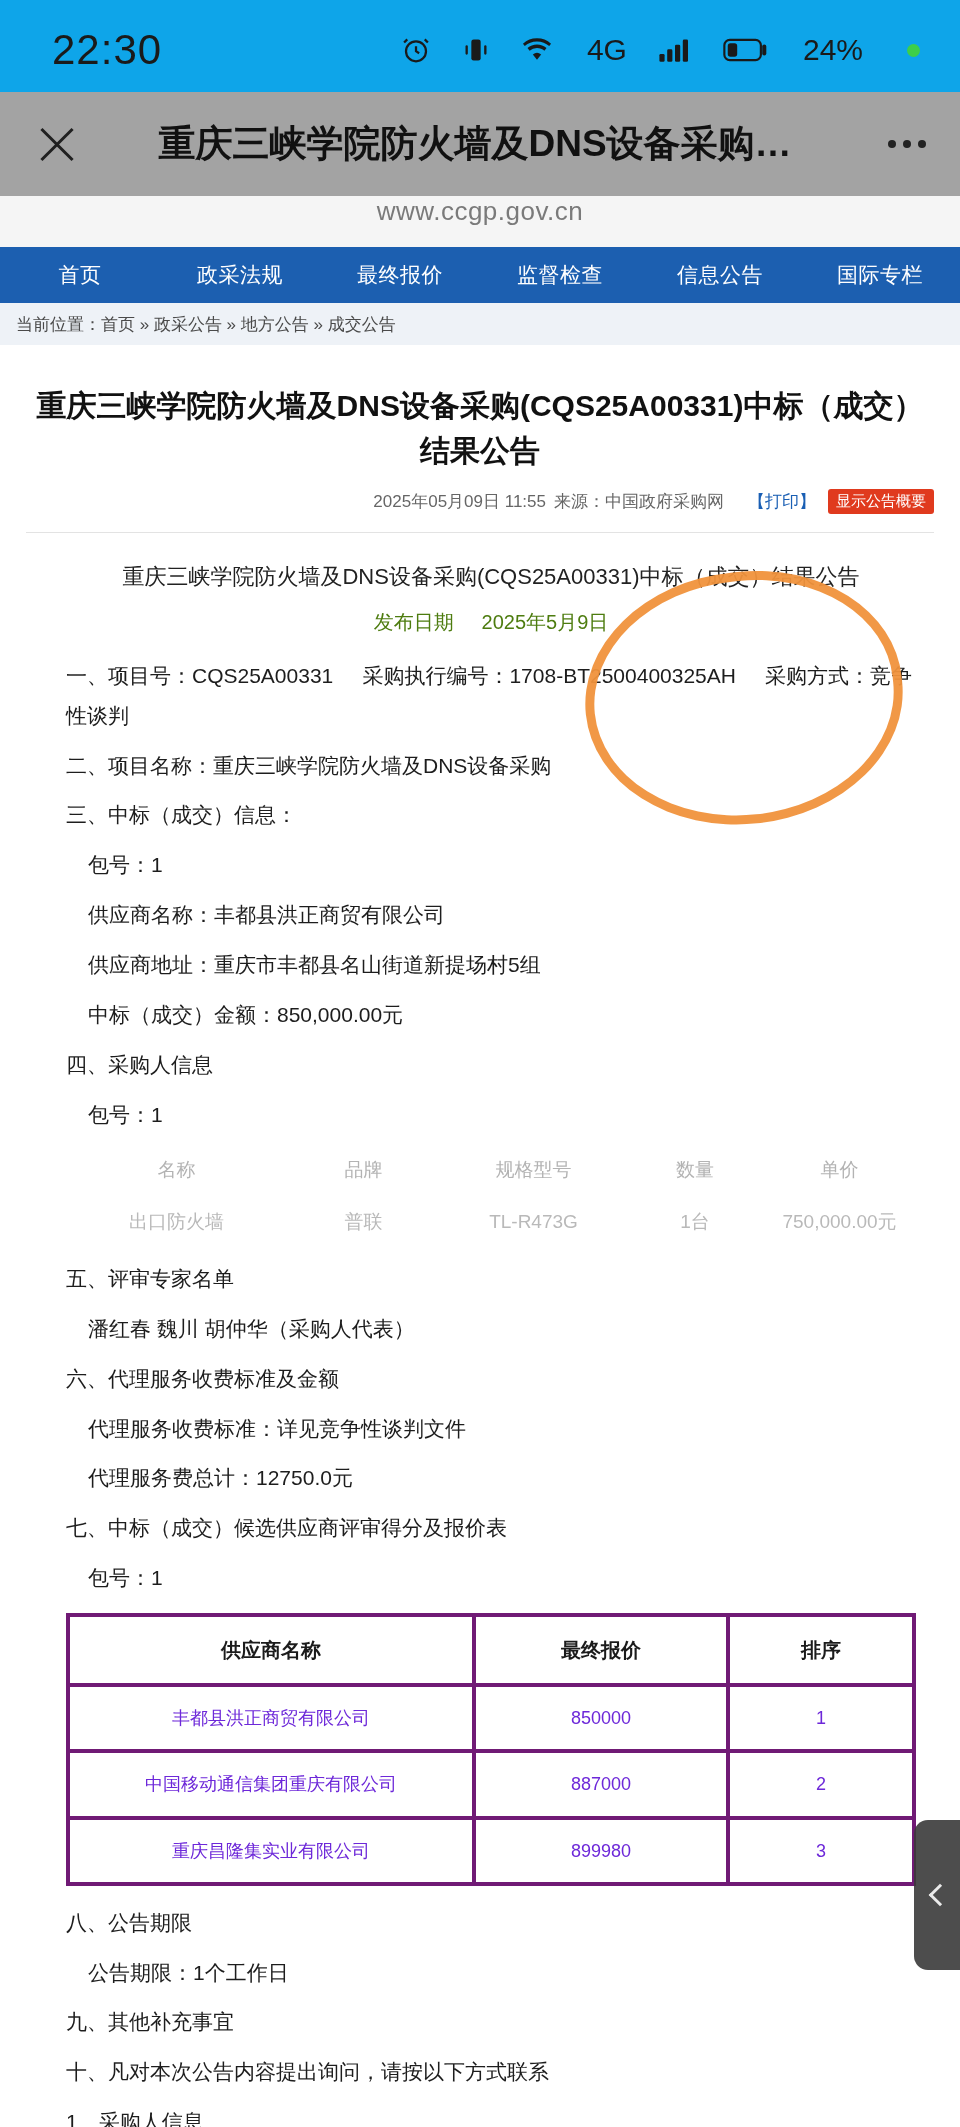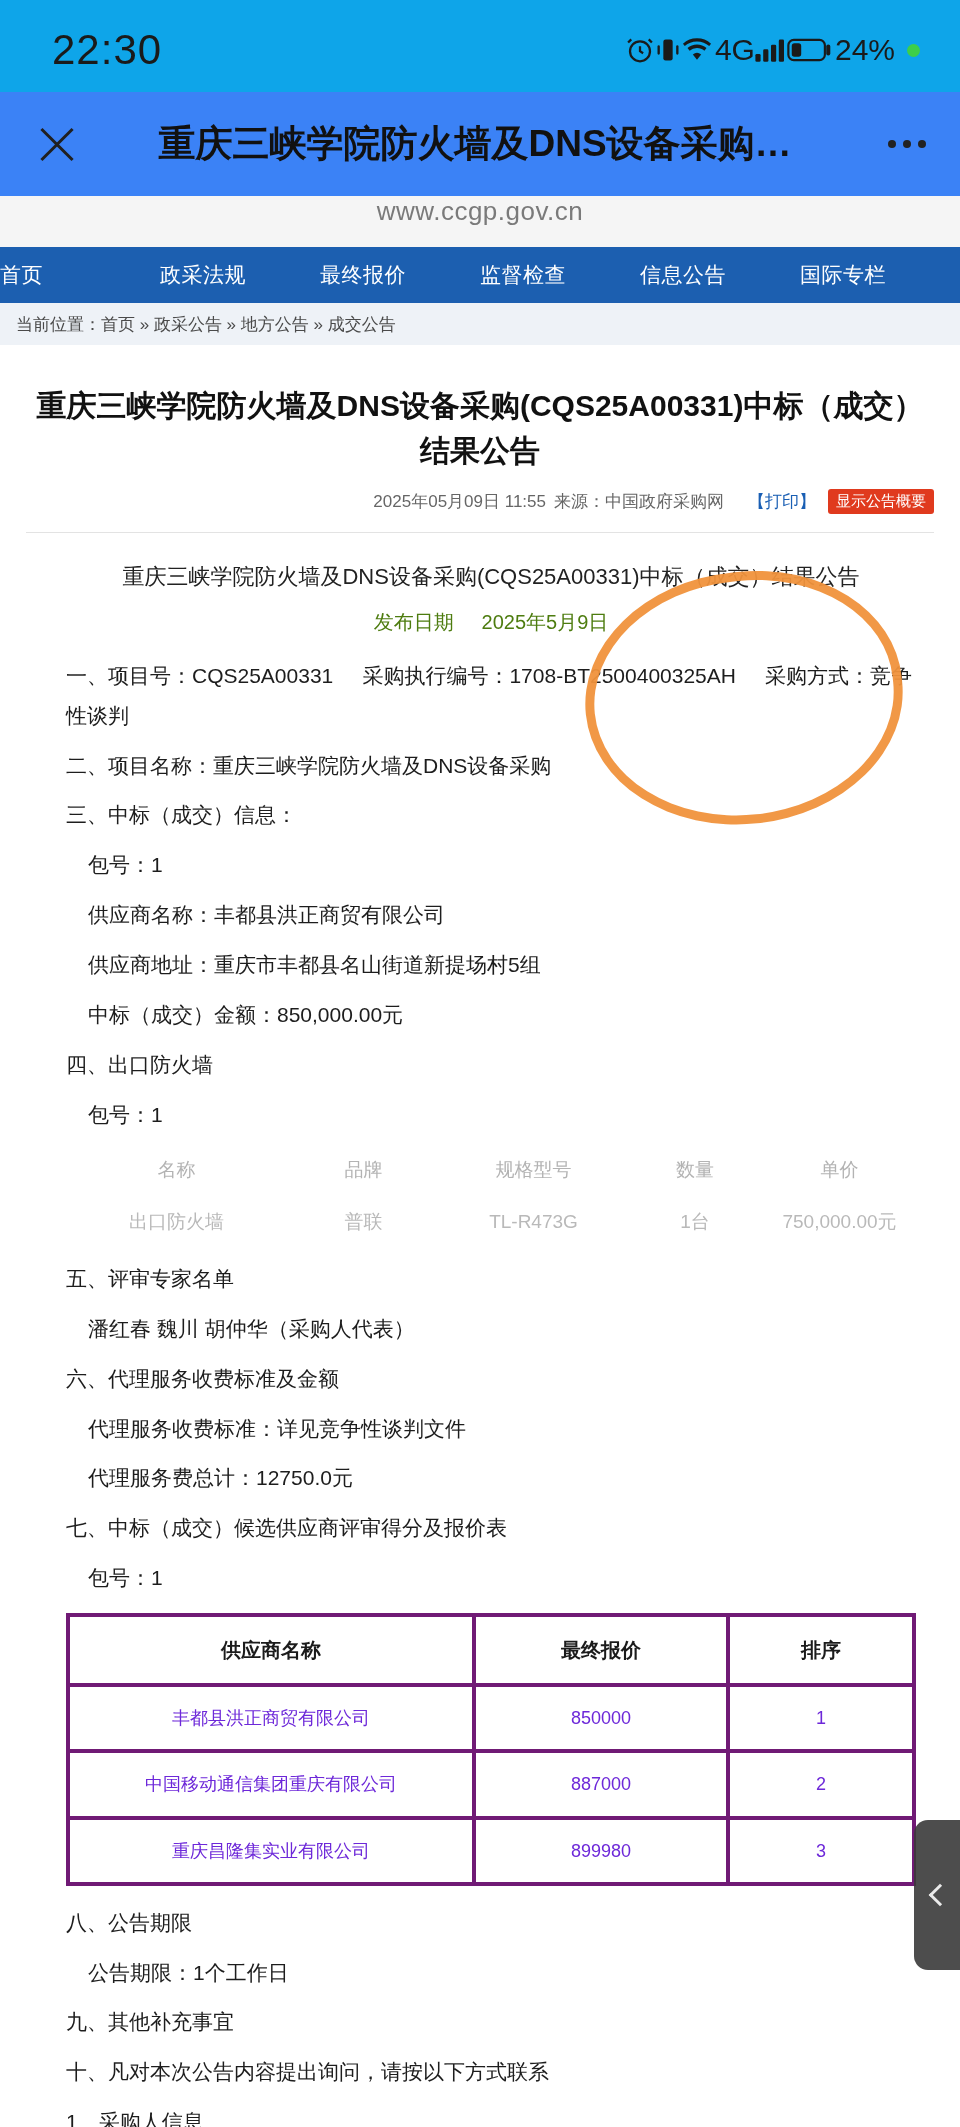--- a/index.html
+++ b/index.html
@@ -21,37 +21,37 @@
   }
   .status-time {
     font-size: 42px;
     color: #1a1a1a;
     letter-spacing: 1px;
     font-weight: 400;
   }
   .status-icons {
     display: flex;
     align-items: center;
-    gap: 0;
+    gap: 32px;
   }
   .status-icons svg { display: block; }
   .batt-pct {
     font-size: 30px;
     color: #1a1a1a;
     margin-left: 2px;
   }
   .green-dot {
     width: 13px; height: 13px; border-radius: 50%;
     background: #3dcf4a; margin-left: 12px;
   }
 
   
   .appbar {
     height: 104px;
-    background: #3b82f6;
+    background: #a3a3a3;
     display: flex;
     align-items: center;
     padding: 0 34px 0 26px;
   }
   .close-x {
     width: 62px; height: 62px;
     position: relative;
     flex: 0 0 auto;
   }
   .close-x::before, .close-x::after {
@@ -100,21 +100,21 @@
   
   .sitenav {
     background: #1a5fb4;
     background: #1c5fb0;
     height: 56px;
     display: flex;
     align-items: center;
   }
   .sitenav .navitem {
     flex: 1;
-    text-align: left;
+    text-align: center;
     color: #ffffff;
     font-size: 21px;
     letter-spacing: 0.5px;
   }
 
   .breadcrumb {
     background: #eef2f7;
     height: 42px;
     display: flex;
     align-items: center;
@@ -329,21 +329,21 @@
       <span>2025年5月9日</span>
     </div>
 
     <div class="ln">一、项目号：CQS25A00331     采购执行编号：1708-BT2500400325AH     采购方式：竞争性谈判</div>
     <div class="ln">二、项目名称：重庆三峡学院防火墙及DNS设备采购</div>
     <div class="ln">三、中标（成交）信息：</div>
     <div class="ln indent">包号：1</div>
     <div class="ln indent">供应商名称：丰都县洪正商贸有限公司</div>
     <div class="ln indent">供应商地址：重庆市丰都县名山街道新提场村5组</div>
     <div class="ln indent">中标（成交）金额：850,000.00元</div>
-    <div class="ln">四、出口防火墙</div>
+    <div class="ln">四、采购人信息</div>
     <div class="ln indent">包号：1</div>
 
     <table class="spec">
       <thead>
         <tr>
           <th style="width:26%">名称</th>
           <th style="width:18%">品牌</th>
           <th style="width:22%">规格型号</th>
           <th style="width:16%">数量</th>
           <th style="width:18%">单价</th>

